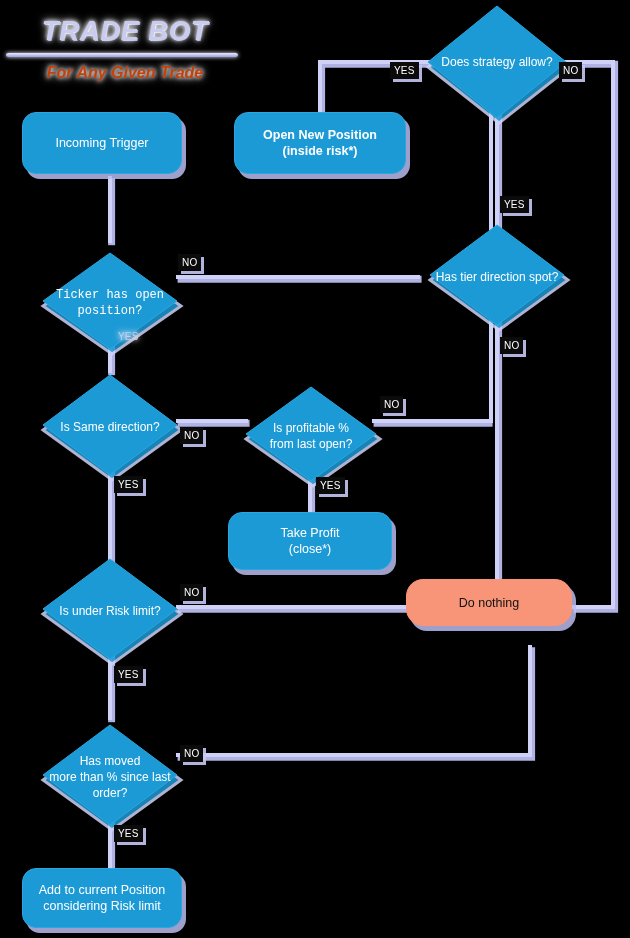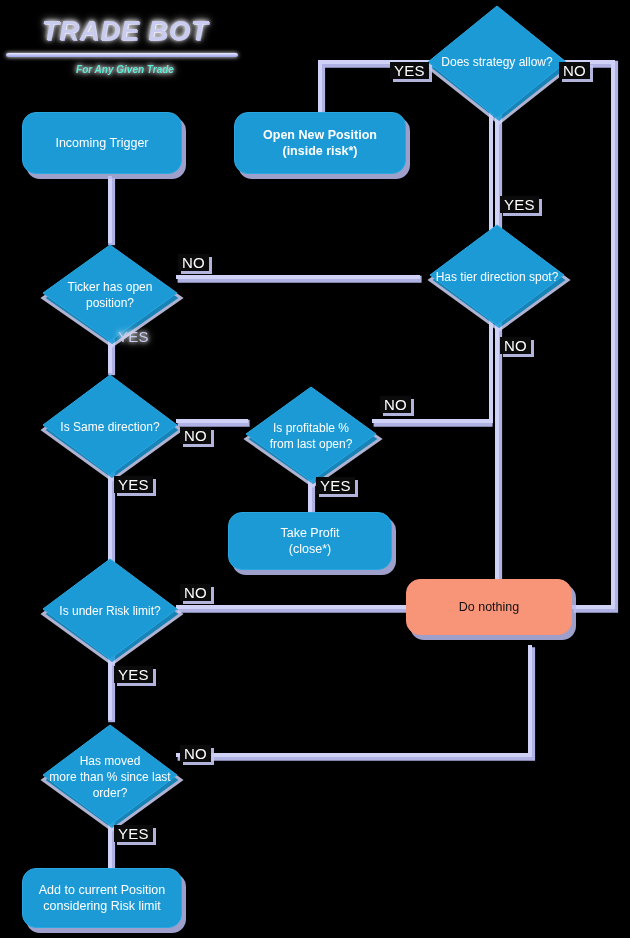--- a/index.html
+++ b/index.html
@@ -14,22 +14,22 @@
     color:#c9cbef;
     text-shadow:0 0 4px #ffffff,0 0 9px #ffffff,1px 1px 0 #8f93d8;
   }
   .title-rule{
     position:absolute;left:6px;top:45px;width:232px;height:4px;border-radius:2px;
     background:linear-gradient(to bottom,#e8eaff,#9aa0e8);
     box-shadow:0 0 4px #ffffff;
   }
   .title-sub{
     position:absolute;left:0;top:56px;width:250px;text-align:center;
-    font-size:10px;font-weight:bold;font-style:italic;
-    color:#5eead4;text-shadow:0 0 4px #ffffff,0 0 8px #ffffff;
+    font-size:16px;font-weight:bold;font-style:italic;
+    color:#c2410c;text-shadow:0 0 4px #ffffff,0 0 8px #ffffff;
   }
 
   
   .node{position:absolute;box-sizing:border-box;}
 
   .box{
     border-radius:14px;
     background:#1c9ad6;
     border:1px solid #2aa7e0;
     box-shadow:4px 5px 0 0 rgba(186,188,238,.85);
@@ -49,21 +49,21 @@
     pointer-events:none;padding:0 6px;box-sizing:border-box;
   }
 
   
   #edges{position:absolute;left:0;top:0;width:630px;height:938px;}
   #edges path,#edges line{fill:none;}
 
   
   .chip{
     position:absolute;background:#0b0b0b;color:#ffffff;
-    font-size:15px;line-height:13px;letter-spacing:.2px;
+    font-size:10px;line-height:13px;letter-spacing:.2px;
     padding:1px 3px;border:1px solid #0b0b0b;
     box-shadow:3px 3px 0 0 rgba(198,200,243,.9);
     white-space:nowrap;
   }
   .chip.faded{color:#c9cbef;background:transparent;border-color:transparent;
     text-shadow:0 0 4px #ffffff,0 0 8px #ffffff;box-shadow:none;}
 </style>
 </head>
 <body>
 
@@ -129,21 +129,21 @@
   </div>
 
   <div class="node diamond" style="left:424px;top:2px;width:146px;height:120px;">
     <svg width="146" height="120" viewBox="0 0 146 120">
       <polygon points="73,6 144,62 73,118 2,62" fill="#1c9ad6" stroke="#cfd2f6" stroke-width="3" transform="translate(2,3)" opacity=".85"></polygon>
       <polygon points="73,4 142,60 73,116 4,60" fill="#1c9ad6" stroke="#2aa7e0" stroke-width="1"></polygon>
     </svg>
     <div class="dlabel">Does strategy allow?</div>
   </div>
 
-  <div class="node diamond" style="left:37px;top:242px;width:146px;height:106px;">
+  <div class="node diamond" style="left:37px;top:250px;width:146px;height:106px;font-family:Liberation Mono, monospace;">
     <svg width="146" height="106" viewBox="0 0 146 106">
       <polygon points="73,5 142,53 73,101 4,53" fill="#1c9ad6" stroke="#cfd2f6" stroke-width="3" transform="translate(2,3)" opacity=".85"></polygon>
       <polygon points="73,3 140,51 73,99 6,51" fill="#1c9ad6" stroke="#2aa7e0" stroke-width="1"></polygon>
     </svg>
     <div class="dlabel" style="white-space:pre-line;">Ticker has open
 position?</div>
   </div>
 
   <div class="node diamond" style="left:424px;top:222px;width:146px;height:110px;">
     <svg width="146" height="110" viewBox="0 0 146 110">
@@ -176,21 +176,21 @@
       <polygon points="73,3 140,53 73,103 6,53" fill="#1c9ad6" stroke="#2aa7e0" stroke-width="1"></polygon>
     </svg>
     <div class="dlabel">Is under Risk limit?</div>
   </div>
 
   <div class="node box" style="left:228px;top:512px;width:164px;height:58px;white-space:pre-line;">
     <span>Take Profit
 (close*)</span>
   </div>
 
-  <div class="node box salmon" style="left:406px;top:579px;width:166px;height:56px;">
+  <div class="node box salmon" style="left:406px;top:579px;width:166px;height:47px;border-radius:17px;">
     <span>Do nothing</span>
   </div>
 
   <div class="node diamond" style="left:37px;top:722px;width:146px;height:110px;">
     <svg width="146" height="110" viewBox="0 0 146 110">
       <polygon points="73,5 142,55 73,105 4,55" fill="#1c9ad6" stroke="#cfd2f6" stroke-width="3" transform="translate(2,3)" opacity=".85"></polygon>
       <polygon points="73,3 140,53 73,103 6,53" fill="#1c9ad6" stroke="#2aa7e0" stroke-width="1"></polygon>
     </svg>
     <div class="dlabel" style="white-space:pre-line;">Has moved
 more  than % since last

